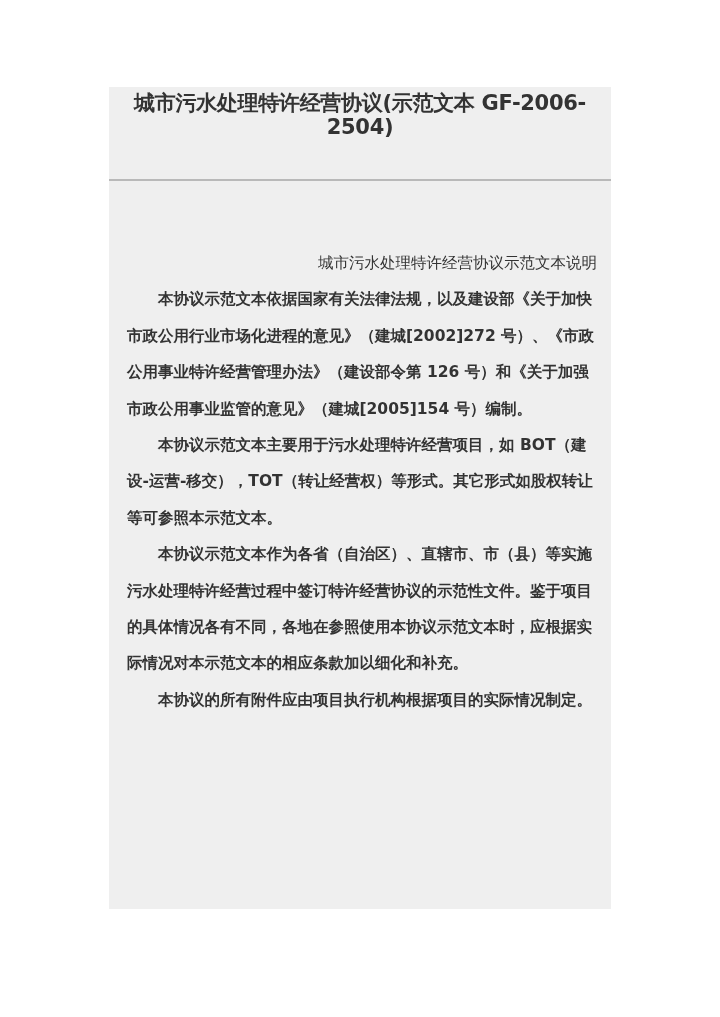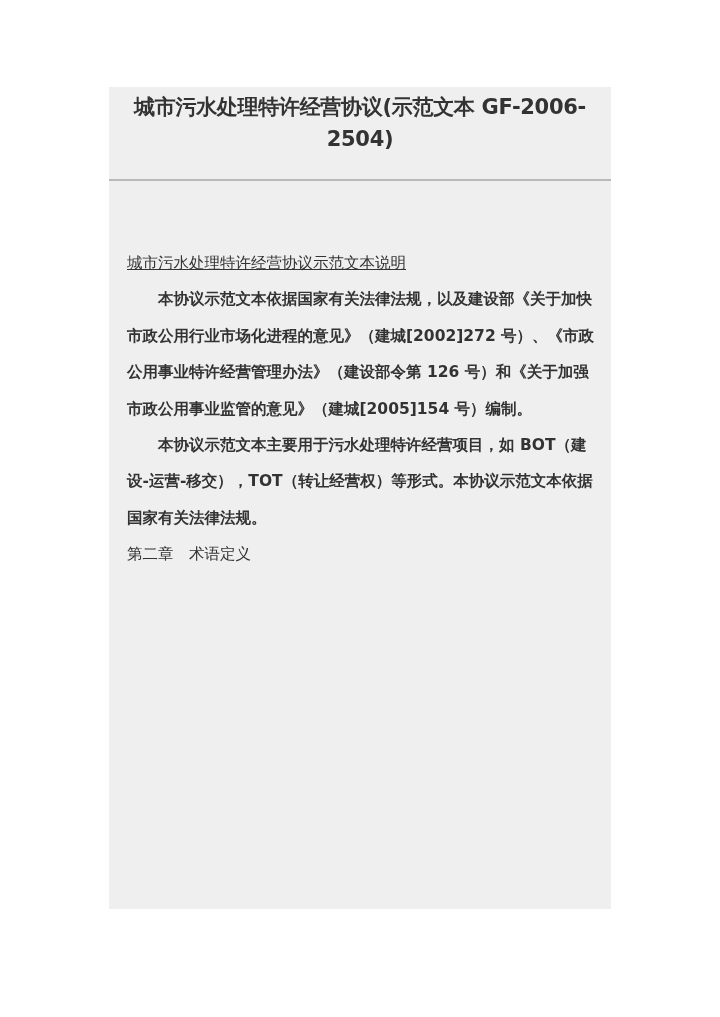--- a/index.html
+++ b/index.html
@@ -31,40 +31,39 @@
       height: 92px;
       border-bottom: 2px solid #b9b9b9;
       box-sizing: content-box;
     }
     .title {
       margin: 0;
       padding: 4px 10px 0 10px;
       text-align: center;
       font-size: 21px;
       font-weight: bold;
-      line-height: 32px;
+      line-height: 24px;
       color: #333333;
       letter-spacing: -0.3px;
     }
     .body-text {
       position: absolute;
       left: 18px;
       top: 158px;
       width: 470px;
       font-size: 15.5px;
       line-height: 36.4px;
       color: #333333;
     }
     .body-text p {
       margin: 0;
       padding: 0;
     }
     .center-heading {
-      text-align: left;
-      text-decoration: underline;
+      text-align: right;
     }
     .indent {
       text-indent: 2em;
       font-weight: bold;
     }
     .toc-label {
       padding-left: 1.3em;
     }
     .toc-item {
       padding-left: 2em;
@@ -78,18 +77,17 @@
 <body>
 
 <div class="panel">
   <div class="title-block">
     <h1 class="title">城市污水处理特许经营协议(示范文本 GF-2006-2504)</h1>
   </div>
 
   <div class="body-text">
     <p class="center-heading">城市污水处理特许经营协议示范文本说明</p>
     <p class="indent">本协议示范文本依据国家有关法律法规，以及建设部《关于加快市政公用行业市场化进程的意见》（建城[2002]272 号）、《市政公用事业特许经营管理办法》（建设部令第 126 号）和《关于加强市政公用事业监管的意见》（建城[2005]154 号）编制。</p>
-    <p class="indent">本协议示范文本主要用于污水处理特许经营项目，如 BOT（建设-运营-移交），TOT（转让经营权）等形式。本协议示范文本依据国家有关法律法规。</p>
-    <p class="toc-item">
-      <span>第二章</span><span class="gap"></span><span>术语定义</span>
-    </p>
+    <p class="indent">本协议示范文本主要用于污水处理特许经营项目，如 BOT（建设-运营-移交），TOT（转让经营权）等形式。其它形式如股权转让等可参照本示范文本。</p>
+    <p class="indent">本协议示范文本作为各省（自治区）、直辖市、市（县）等实施污水处理特许经营过程中签订特许经营协议的示范性文件。鉴于项目的具体情况各有不同，各地在参照使用本协议示范文本时，应根据实际情况对本示范文本的相应条款加以细化和补充。</p>
+    <p class="indent">本协议的所有附件应由项目执行机构根据项目的实际情况制定。</p>
   </div>
 </div>
 
 </body></html>

